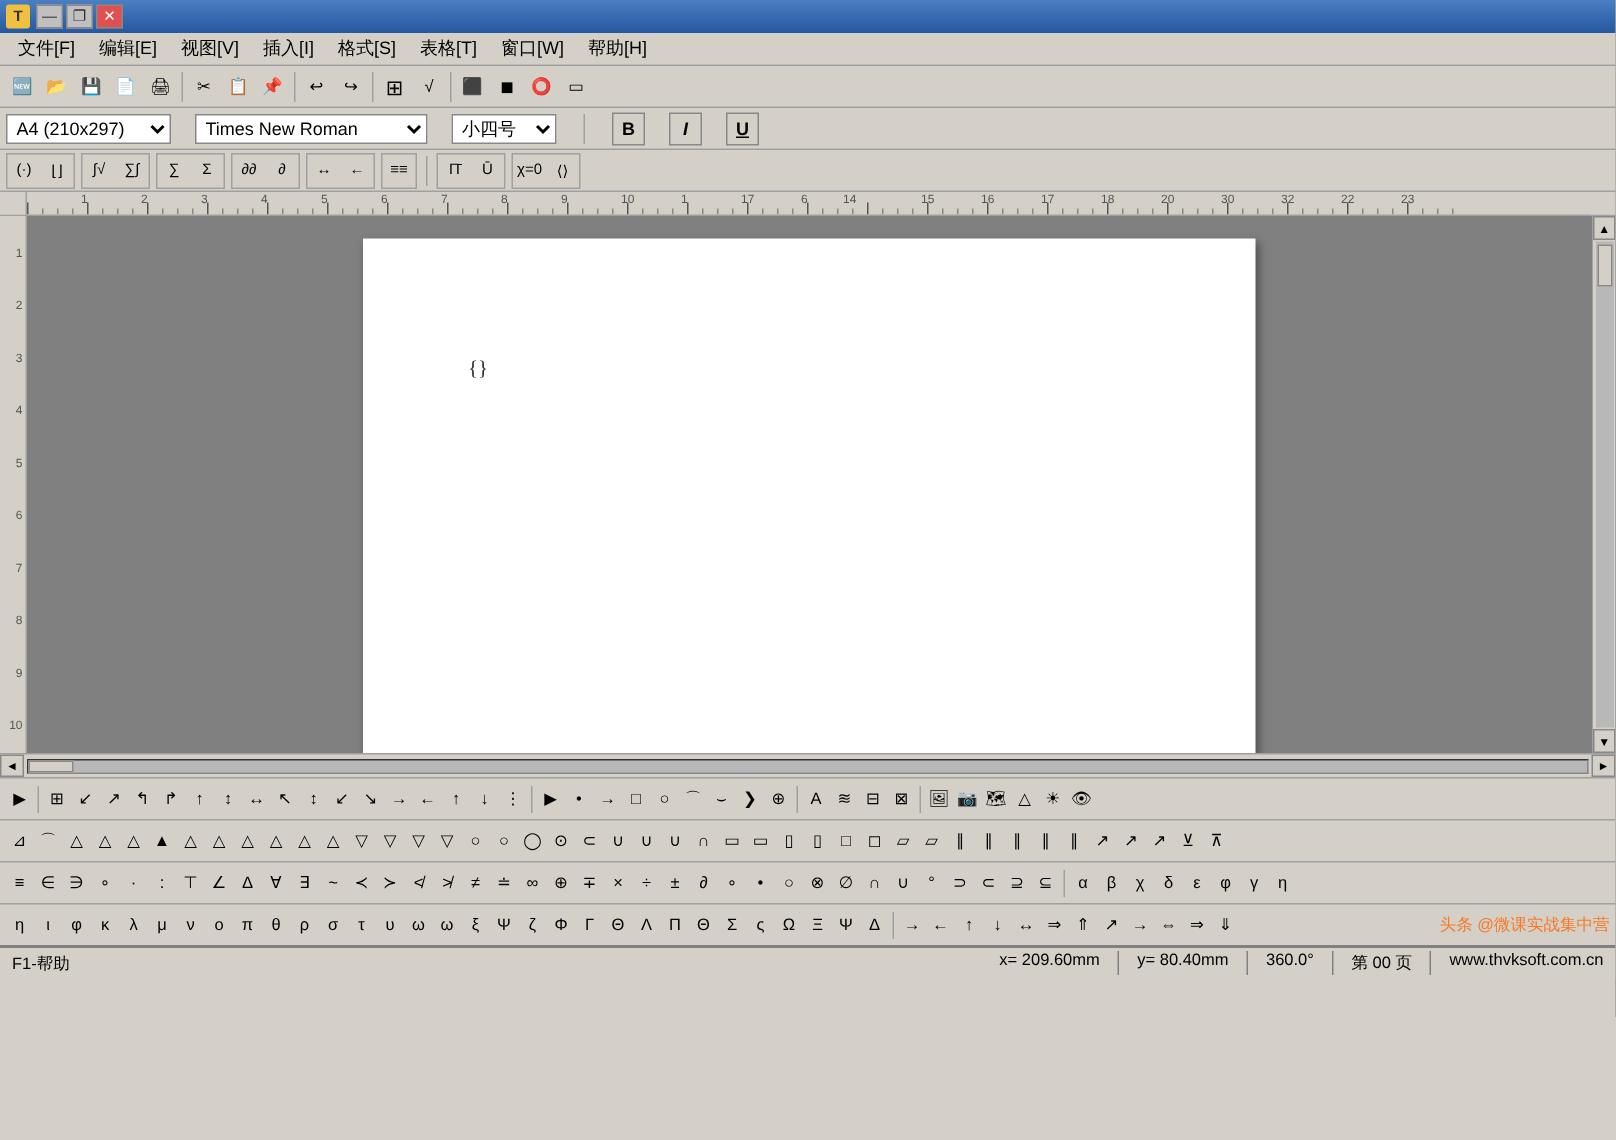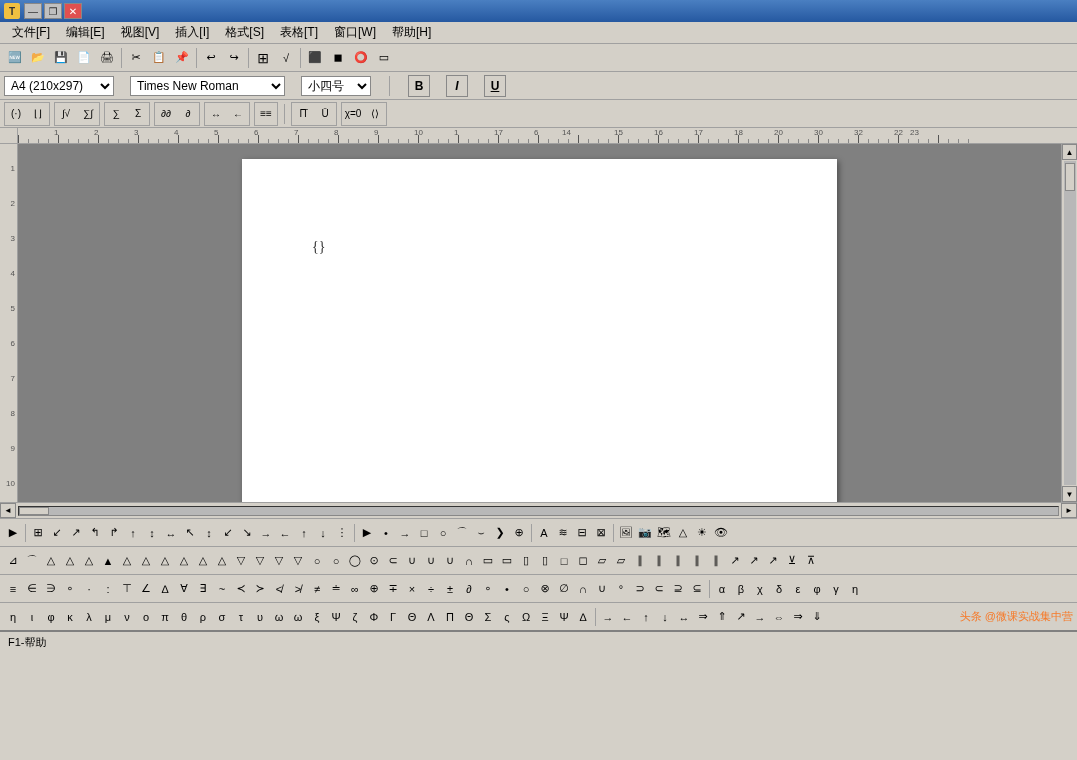--- a/index.html
+++ b/index.html
@@ -399,21 +399,21 @@
         <div style="position: absolute; left: 836px; top: 0px; font-size: 8px; color: rgb(85, 85, 85);">32</div>
         <div style="position: absolute; left: 850px; bottom: 0px; width: 1px; height: 4px; background: rgb(136, 136, 136);"></div>
         <div style="position: absolute; left: 860px; bottom: 0px; width: 1px; height: 4px; background: rgb(136, 136, 136);"></div>
         <div style="position: absolute; left: 870px; bottom: 0px; width: 1px; height: 4px; background: rgb(136, 136, 136);"></div>
         <div style="position: absolute; left: 880px; bottom: 0px; width: 1px; height: 8px; background: rgb(85, 85, 85);"></div>
         <div style="position: absolute; left: 876px; top: 0px; font-size: 8px; color: rgb(85, 85, 85);">22</div>
         <div style="position: absolute; left: 890px; bottom: 0px; width: 1px; height: 4px; background: rgb(136, 136, 136);"></div>
         <div style="position: absolute; left: 900px; bottom: 0px; width: 1px; height: 4px; background: rgb(136, 136, 136);"></div>
         <div style="position: absolute; left: 910px; bottom: 0px; width: 1px; height: 4px; background: rgb(136, 136, 136);"></div>
         <div style="position: absolute; left: 920px; bottom: 0px; width: 1px; height: 8px; background: rgb(85, 85, 85);"></div>
-        <div style="position: absolute; left: 892px; top: 0px; font-size: 8px; color: rgb(85, 85, 85);">23</div>
+        <div style="position: absolute; left: 916px; top: 0px; font-size: 8px; color: rgb(85, 85, 85);">23</div>
         <div style="position: absolute; left: 930px; bottom: 0px; width: 1px; height: 4px; background: rgb(136, 136, 136);"></div>
         <div style="position: absolute; left: 940px; bottom: 0px; width: 1px; height: 4px; background: rgb(136, 136, 136);"></div>
         <div style="position: absolute; left: 950px; bottom: 0px; width: 1px; height: 4px; background: rgb(136, 136, 136);"></div>
       </div>
     <div style="width:16px; background:#d4d0c8;"></div>
   </div>
 
   <div style="display:flex; flex:1; overflow:hidden;">
 
     <div style="width:18px; background:#d4d0c8; border-right:1px solid #a0a0a0; position:relative; overflow:hidden;">
@@ -643,13 +643,24 @@
   <div class="sym-btn">⇒</div>
   <div class="sym-btn">⇓</div>
 
   <div style="margin-left:auto; font-size:11px; color:rgba(255,100,0,0.8); white-space:nowrap;">头条 @微课实战集中营</div>
 </div>
 
 <div id="statusbar">
   <div class="status-section">
     <span>F1-帮助</span>
   </div>
+  <div class="status-section">
+    <span>x= 209.60mm</span>
+    <div class="status-divider"></div>
+    <span>y= 80.40mm</span>
+    <div class="status-divider"></div>
+    <span>360.0°</span>
+    <div class="status-divider"></div>
+    <span>第 00 页</span>
+    <div class="status-divider"></div>
+    <span>www.thvksoft.com.cn</span>
+  </div>
 </div>
 
 </body></html>

